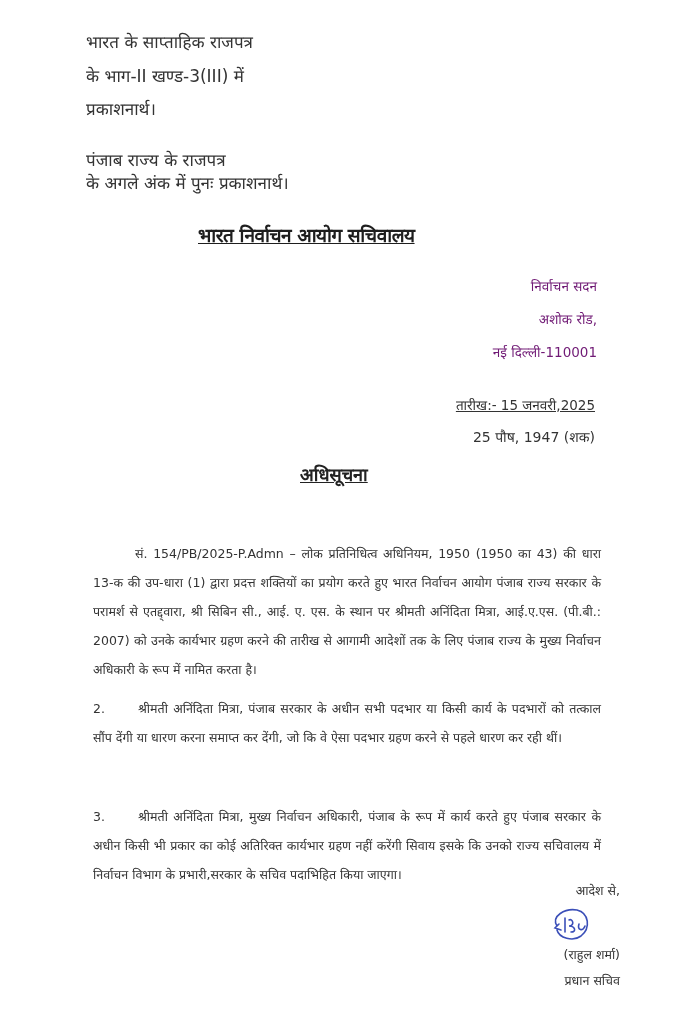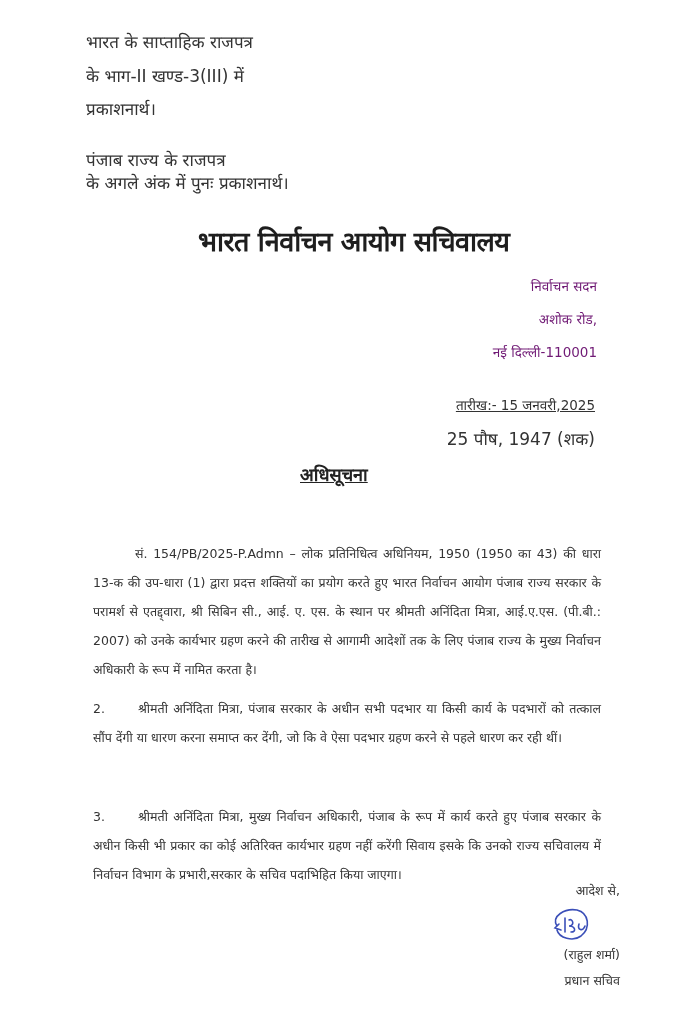--- a/index.html
+++ b/index.html
@@ -3,24 +3,24 @@
 <meta charset="utf-8">
 <style>
   html, body { margin: 0; padding: 0; background: #ffffff; }
   body {
     width: 675px; height: 1024px; position: relative; overflow: hidden;
     font-family: "DejaVu Sans", "Liberation Sans", sans-serif;
     color: #2a2a2a;
   }
   .abs { position: absolute; white-space: nowrap; }
   .hdr { left: 86px; font-size: 17px; color: #333; }
-  .title { left: 198px; top: 222px; font-size: 27px; font-weight: bold; color: #1e1e1e; letter-spacing: -0.5px; }
+  .title { left: 198px; top: 222px; font-size: 19px; font-weight: bold; color: #1e1e1e; letter-spacing: -0.5px; text-decoration: underline; }
   .addr { right: 78px; font-size: 13.5px; color: #701a75; text-align: right; }
   .date { right: 80px; top: 396px; font-size: 13.5px; text-decoration: underline; color: #333; }
-  .saka { right: 80px; top: 427px; font-size: 17px; color: #333; margin-left: 12px; }
+  .saka { right: 80px; top: 427px; font-size: 14px; color: #333; margin-left: 12px; }
   .heading { left: 300px; top: 462px; font-size: 18px; font-weight: bold; text-decoration: underline; color: #222; }
   .para { position: absolute; left: 93px; width: 508px; font-size: 12.5px; line-height: 29px; color: #333; text-align: justify; margin-top: 21px; }
   .para .num { display: inline-block; width: 45px; }
   .ind { display: inline-block; width: 42px; }
   .sig-block { position: absolute; left: 520px; top: 878px; width: 100px; text-align: right; font-size: 12.5px; color: #333; }
   .sig-block div { line-height: 26px; }
   .sig-svg { display: block; margin: 2px auto 0; }
 </style>
 </head>
 <body>

